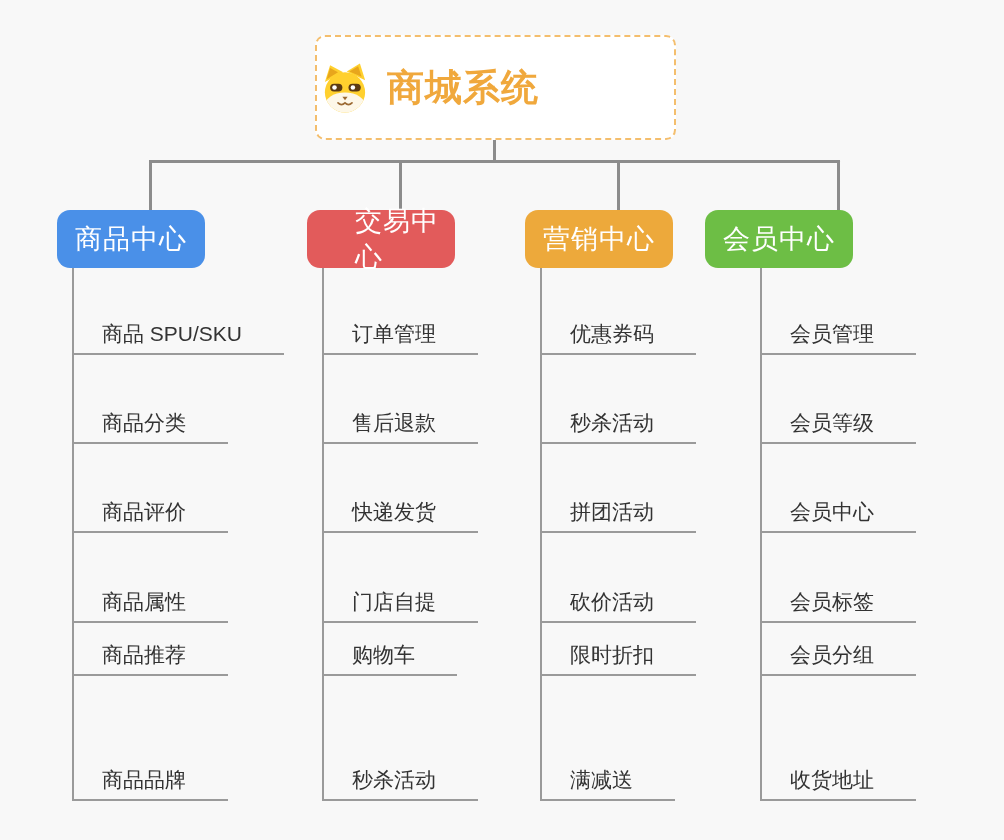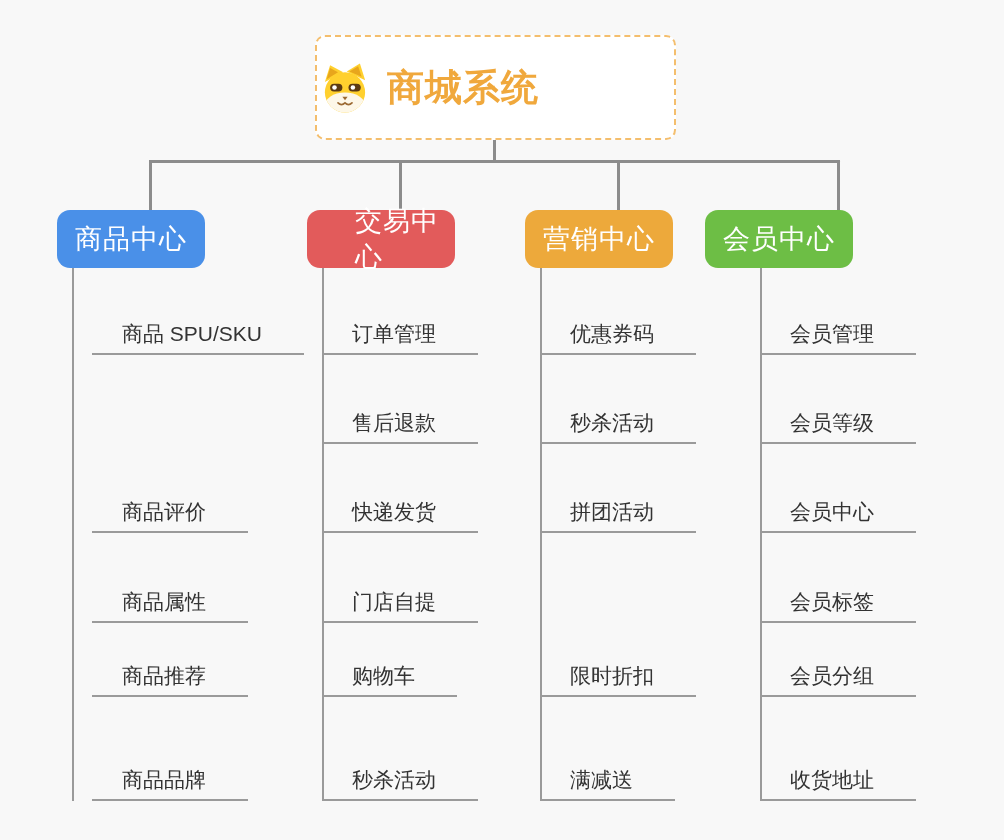--- a/index.html
+++ b/index.html
@@ -42,25 +42,25 @@
   .branch-3 { left:525px; } .branch-4 { left:705px; }
 
   
   .leaf {
     position:absolute; box-sizing:border-box; height:42px;
     display:flex; align-items:flex-end; white-space:nowrap;
     padding:0 42px 5px 30px;
     border-bottom:2px solid #9a9a9a;
     font-size:21px; color:#333333;
   }
-  .leaf-col-1 { left:72px;margin-left:20px; }  .leaf-col-2 { left:322px;text-align:center; }
+  .leaf-col-1 { left:72px; }  .leaf-col-2 { left:322px;text-align:center; }
   .leaf-col-3 { left:540px; } .leaf-col-4 { left:760px; }
   .leaf-row-1 { top:313px; } .leaf-row-2 { top:402px; }
   .leaf-row-3 { top:491px; } .leaf-row-4 { top:581px; }
-  .leaf-row-5 { top:655px;font-family:Liberation Mono, monospace; } .leaf-row-6 { top:759px; }
+  .leaf-row-5 { top:634px;font-family:Liberation Mono, monospace; } .leaf-row-6 { top:759px; }
 </style>
 </head>
 <body>
 
 <div class="canvas">
 
   <div class="line stub"></div>
   <div class="line bus"></div>
   <div class="line drop drop-1"></div>
   <div class="line drop drop-2"></div>
@@ -101,35 +101,37 @@
     <span>交易中心</span>
   </div>
   <div class="branch branch-3" style="background: rgb(237, 169, 59);">
     <span>营销中心</span>
   </div>
   <div class="branch branch-4" style="background: rgb(109, 190, 69);">
     <span>会员中心</span>
   </div>
 
   <div class="leaf leaf-col-1 leaf-row-1">商品 SPU/SKU</div>
+  <div class="leaf leaf-col-1 leaf-row-2">商品分类</div>
   <div class="leaf leaf-col-1 leaf-row-3">商品评价</div>
   <div class="leaf leaf-col-1 leaf-row-4">商品属性</div>
   <div class="leaf leaf-col-1 leaf-row-5">商品推荐</div>
   <div class="leaf leaf-col-1 leaf-row-6">商品品牌</div>
 
   <div class="leaf leaf-col-2 leaf-row-1">订单管理</div>
   <div class="leaf leaf-col-2 leaf-row-2">售后退款</div>
   <div class="leaf leaf-col-2 leaf-row-3">快递发货</div>
   <div class="leaf leaf-col-2 leaf-row-4">门店自提</div>
   <div class="leaf leaf-col-2 leaf-row-5">购物车</div>
   <div class="leaf leaf-col-2 leaf-row-6">秒杀活动</div>
 
   <div class="leaf leaf-col-3 leaf-row-1">优惠券码</div>
   <div class="leaf leaf-col-3 leaf-row-2">秒杀活动</div>
   <div class="leaf leaf-col-3 leaf-row-3">拼团活动</div>
+  <div class="leaf leaf-col-3 leaf-row-4">砍价活动</div>
   <div class="leaf leaf-col-3 leaf-row-5">限时折扣</div>
   <div class="leaf leaf-col-4 leaf-row-1">会员管理</div>
 
   <div class="leaf leaf-col-3 leaf-row-6">满减送</div>
   <div class="leaf leaf-col-4 leaf-row-2">会员等级</div>
   <div class="leaf leaf-col-4 leaf-row-3">会员中心</div>
   <div class="leaf leaf-col-4 leaf-row-4">会员标签</div>
   <div class="leaf leaf-col-4 leaf-row-5">会员分组</div>
   <div class="leaf leaf-col-4 leaf-row-6">收货地址</div>
 

